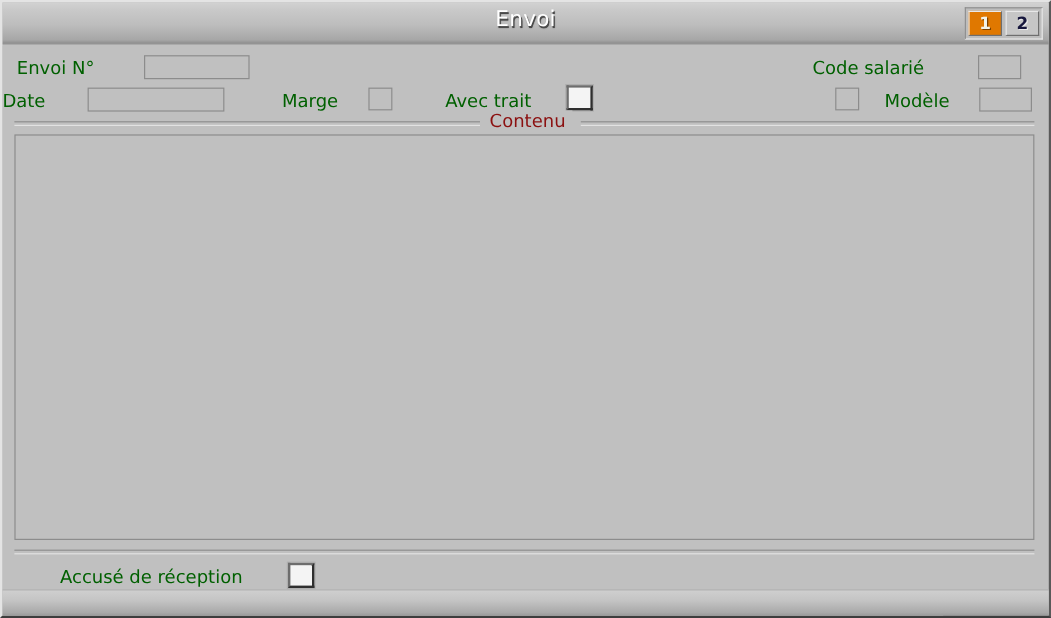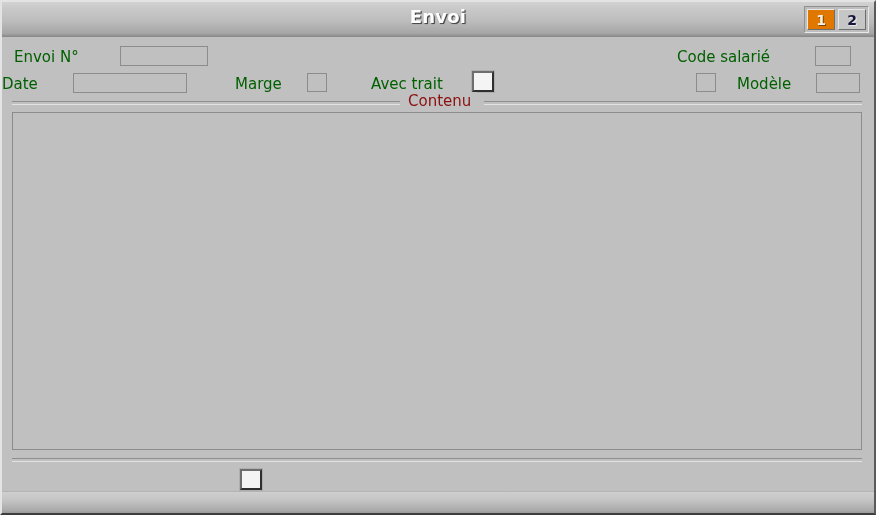--- a/index.html
+++ b/index.html
@@ -37,21 +37,21 @@
     border-bottom: 1px solid #8a8a8a;
     box-sizing: border-box;
   }
   .titlebar-title {
     position: absolute;
     left: 0;
     right: 0;
     top: 4px;
     text-align: center;
     font-size: 18px;
-    font-weight: bold;
+    font-weight: normal;
     color: #ffffff;
     text-shadow: 1px 1px 0 #4a4a4a, 1px 1px 1px #555;
     letter-spacing: 0.2px;
     user-select: none;
   }
 
   
   .tabstrip {
     position: absolute;
     top: 4px;
@@ -233,18 +233,19 @@
     <input class="entry" type="text" style="left: 814px; top: 35px; width: 44px; height: 20px;" value="">
 
     <div class="group-line" style="left:10px; top:63px; width:388px;"></div>
     <div class="group-line" style="left:482px; top:63px; width:378px;"></div>
     <div class="group-title" style="left:400px; top:54px;">Contenu</div>
 
     <textarea class="content-area" style="left: 10px; top: 74px; width: 850px; height: 338px;" placeholder=""></textarea>
 
     <div class="hr-groove" style="left:10px; top:420px; width:850px;"></div>
 
+    <div class="lbl" style="left:48px; top:434px;">Accusé de réception</div>
     <div class="cbox-focus" style="left:238px; top:431px; width:22px; height:21px;"></div>
 
     <div class="statusbar"></div>
 
   </div>
 </div>
 
 </body></html>

